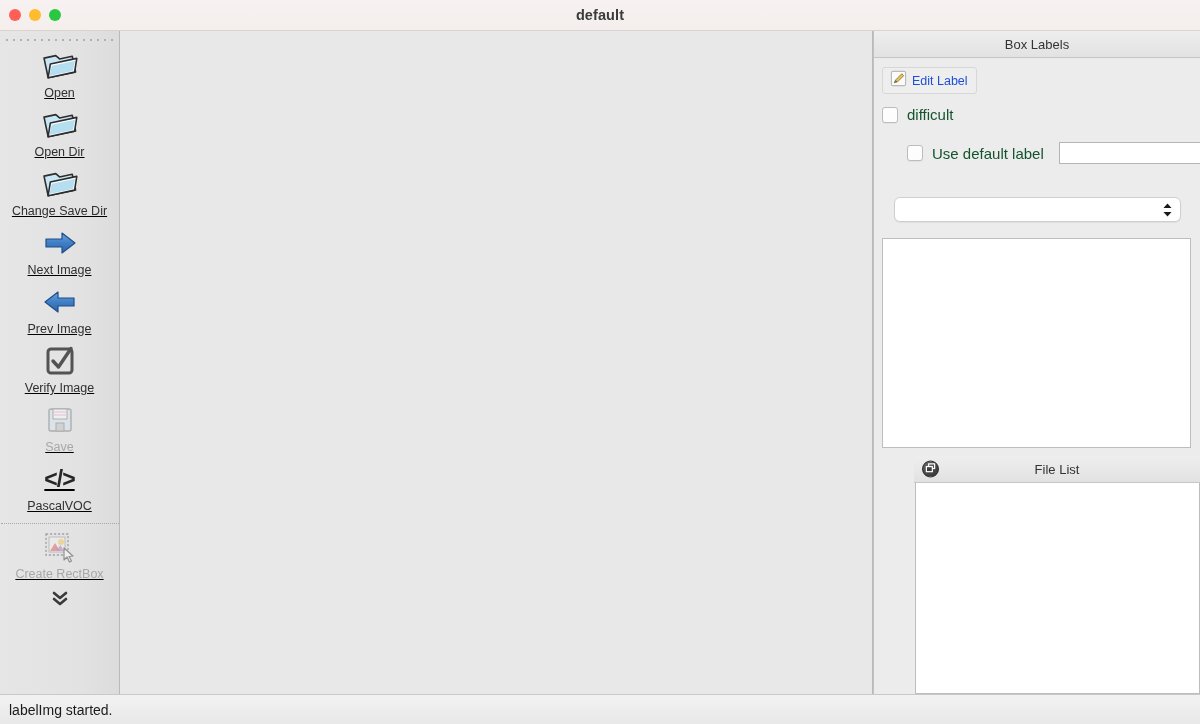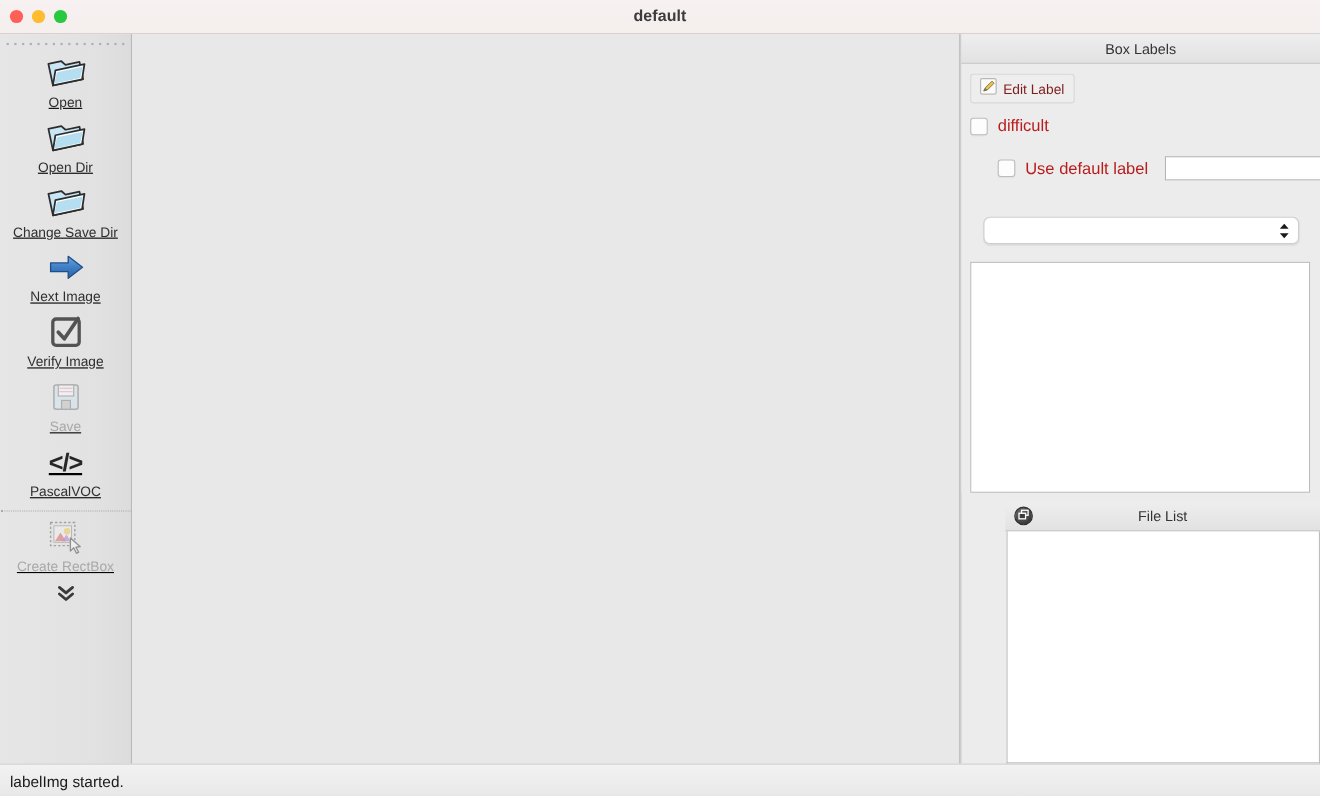--- a/index.html
+++ b/index.html
@@ -190,21 +190,21 @@
     border: 1px solid #d7d7d7;
     border-radius: 3px;
     display: flex;
     align-items: center;
     gap: 5px;
     padding: 0 7px;
     cursor: default;
   }
   .edit-label-btn .t {
     font-size: 12.5px;
-    color: #7f1d1d;
+    color: #1d4ed8;
     white-space: nowrap;
   }
 
   .chk-row {
     display: flex;
     align-items: center;
     gap: 9px;
   }
   .chk-row.difficult { margin: 12px 0 0 8px; }
   .chk-row.default-label { margin: 19px 0 0 33px; }
@@ -212,21 +212,21 @@
     width: 16px; height: 16px;
     min-width: 16px;
     background: #fdfdfd;
     border: 1px solid #bcbcbc;
     border-radius: 3px;
     box-shadow: 0 1px 0 rgba(0,0,0,0.04);
     cursor: default;
   }
   .chk-label {
     font-size: 15px;
-    color: #b91c1c;
+    color: #14532d;
     white-space: nowrap;
   }
   .default-label-input {
     width: 146px;
     height: 22px;
     background: #ffffff;
     border: 1px solid #b5b5b5;
     margin-left: 6px;
     font-size: 12px;
     padding: 0 4px;
@@ -390,20 +390,35 @@
                 <stop offset="50%" stop-color="#3f7fc6"></stop>
                 <stop offset="100%" stop-color="#2e63a6"></stop>
               </linearGradient>
             </defs>
             <path d="M4 11 L20 11 L20 5 L33 15 L20 25 L20 19 L4 19 Z" fill="url(#blueArrR)" stroke="#1f4d88" stroke-width="1.2" stroke-linejoin="round"></path>
           </svg>
         </div>
         <div class="lbl">Next Image</div>
       </div>
 
+      <div class="tool">
+        <div class="ico">
+          <svg width="36" height="30" viewBox="0 0 36 30">
+            <defs>
+              <linearGradient id="blueArrL" x1="0" y1="0" x2="0" y2="1">
+                <stop offset="0%" stop-color="#6ba3dd"></stop>
+                <stop offset="50%" stop-color="#3f7fc6"></stop>
+                <stop offset="100%" stop-color="#2e63a6"></stop>
+              </linearGradient>
+            </defs>
+            <path d="M32 11 L16 11 L16 5 L3 15 L16 25 L16 19 L32 19 Z" fill="url(#blueArrL)" stroke="#1f4d88" stroke-width="1.2" stroke-linejoin="round"></path>
+          </svg>
+        </div>
+        <div class="lbl">Prev Image</div>
+      </div>
 
       <div class="tool">
         <div class="ico">
           <svg width="32" height="32" viewBox="0 0 32 32">
             <rect x="4" y="4" width="24" height="24" rx="3" fill="none" stroke="#535353" stroke-width="3"></rect>
             <path d="M9 16 L14.5 22 L27 3.5" fill="none" stroke="#535353" stroke-width="3.4" stroke-linecap="round" stroke-linejoin="round"></path>
           </svg>
         </div>
         <div class="lbl">Verify Image</div>
       </div>

